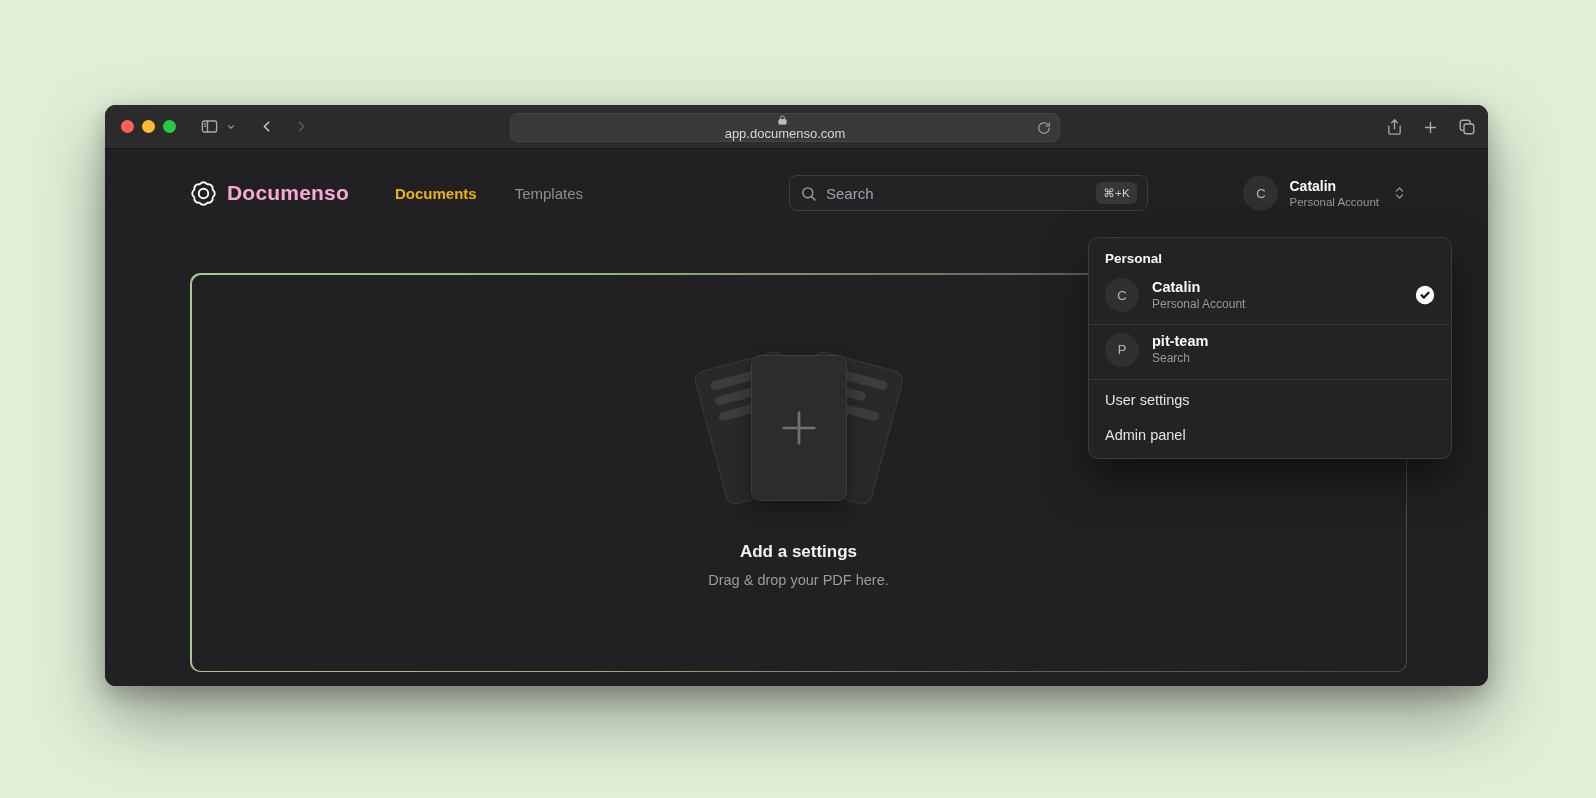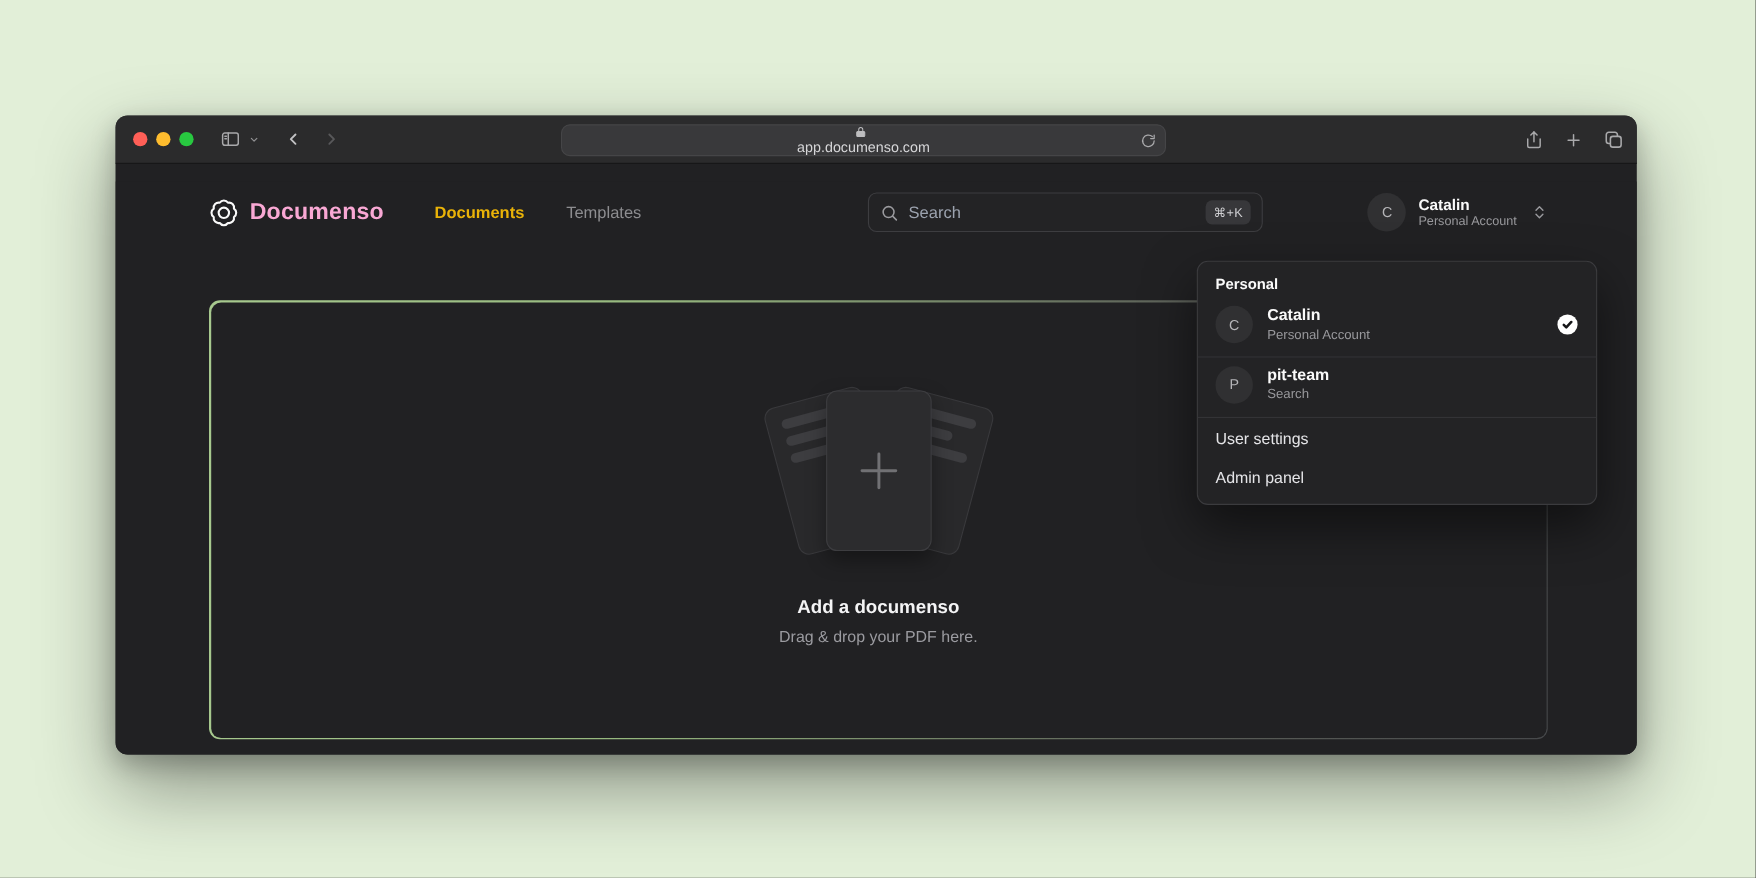--- a/index.html
+++ b/index.html
@@ -252,21 +252,21 @@
             </div>
             <div class="card center">
               <span>
                 <svg width="46" height="46" viewBox="0 0 24 24" fill="none" stroke="currentColor" stroke-width="1.4" stroke-linecap="round">
                     <line x1="12" y1="4" x2="12" y2="20"></line>
                     <line x1="4" y1="12" x2="20" y2="12"></line>
                   </svg>
               </span>
             </div>
           </div>
-          <div class="dz-title">Add a documenso</div>
+          <div class="dz-title">Add a settings</div>
           <div class="dz-sub">Drag &amp; drop your PDF here.</div>
         </div>
       </div>
 
     </div>
 
     <div class="menu">
       <div class="menu-label">Personal</div>
 
       <div class="menu-row">

